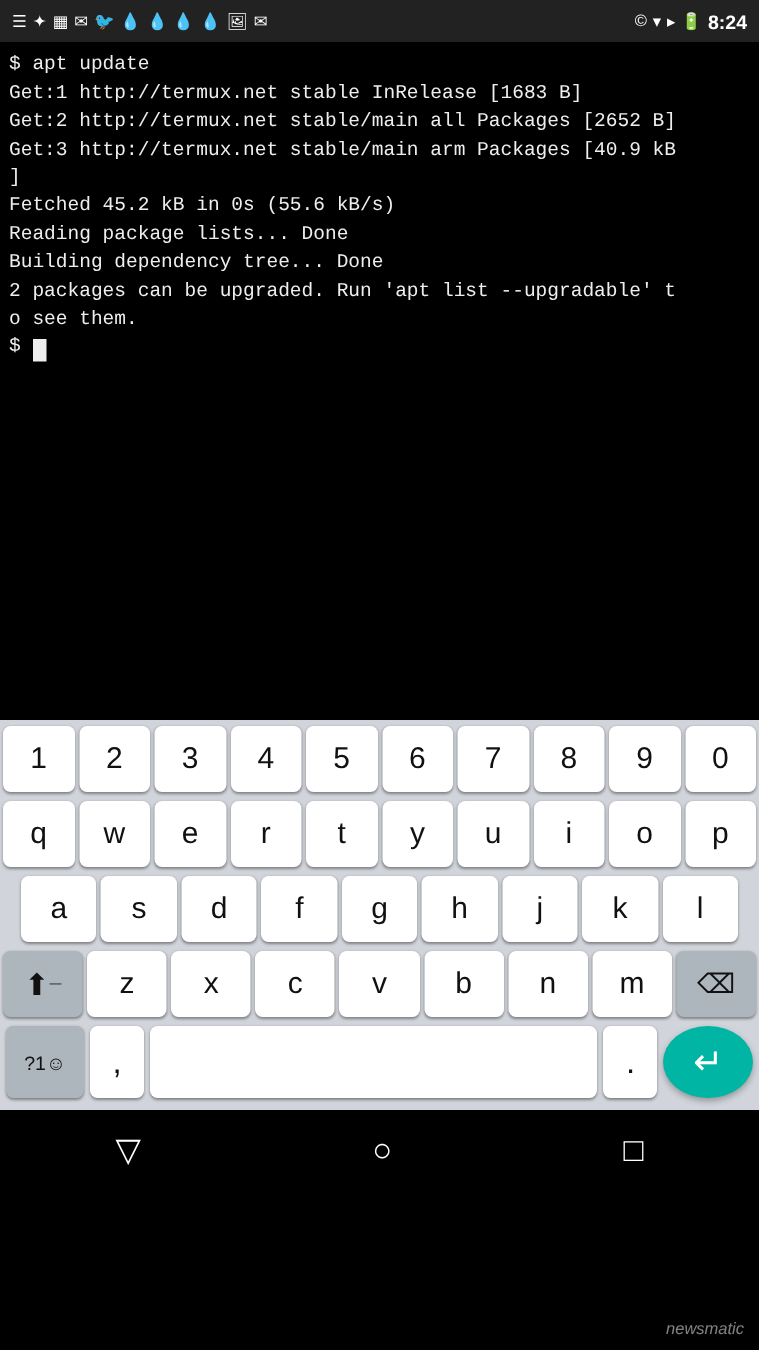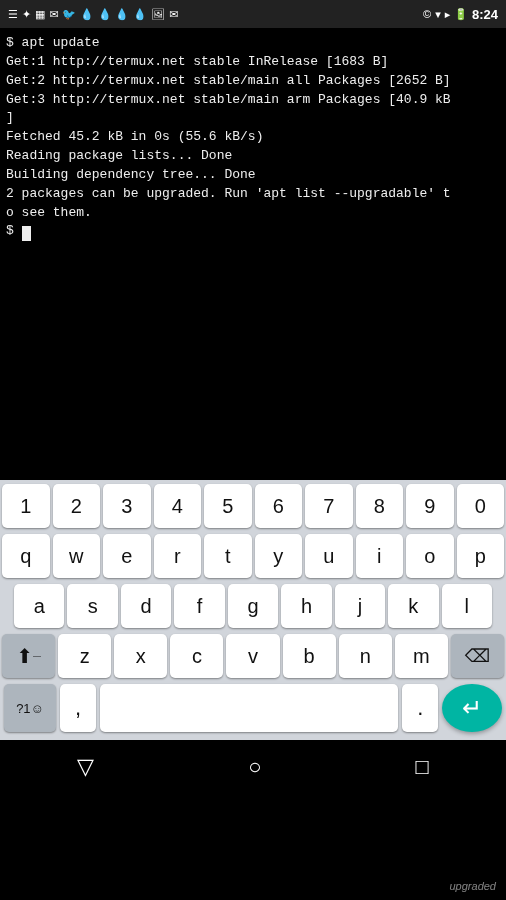--- a/index.html
+++ b/index.html
@@ -270,13 +270,13 @@
   </div>
 
 </div>
 
 <div id="nav-bar">
   <span class="nav-icon">▽</span>
   <span class="nav-icon">○</span>
   <span class="nav-icon">□</span>
 </div>
 
-<div id="watermark">upgraded</div>
+<div id="watermark">newsmatic</div>
 
 </body></html>

